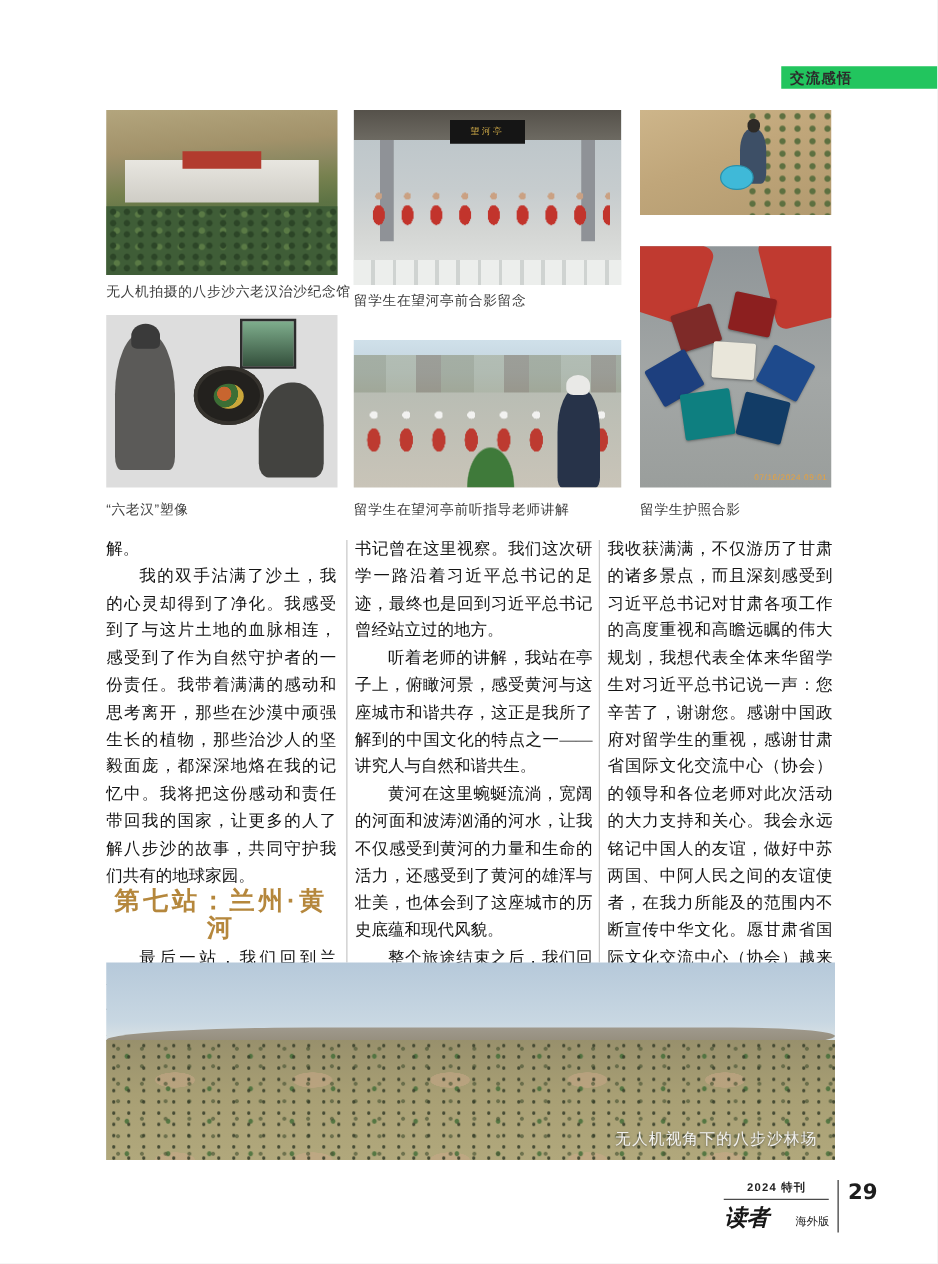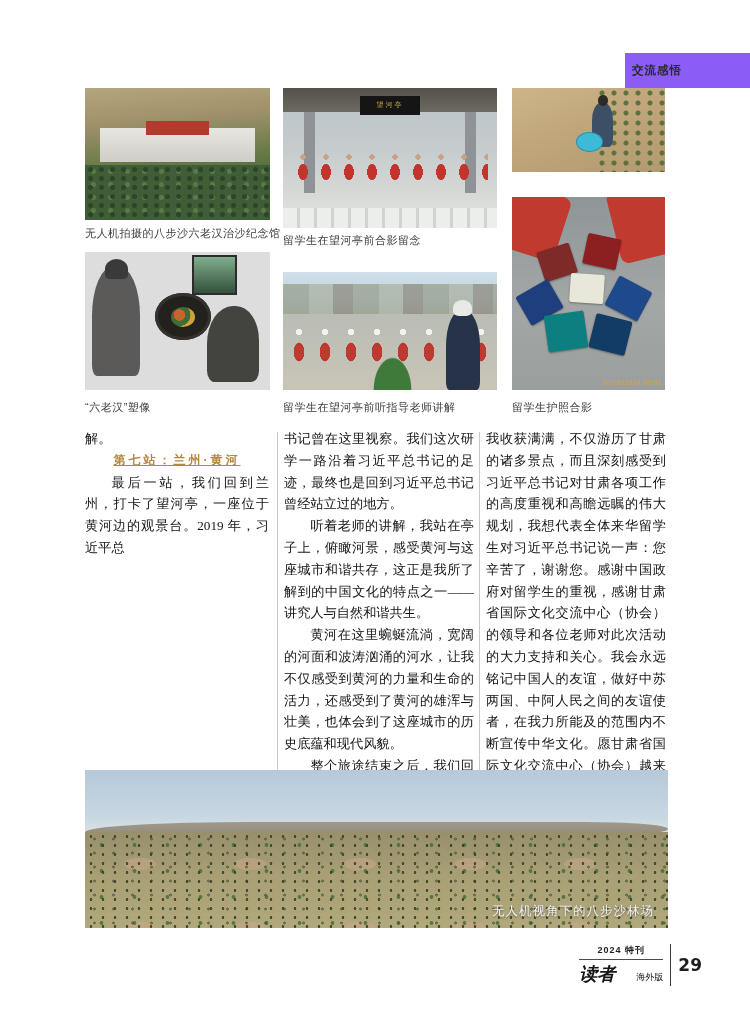--- a/index.html
+++ b/index.html
@@ -3,22 +3,22 @@
 <meta charset="utf-8">
 <style>
   html,body{margin:0;padding:0;background:#e9e9e9;}
   .page{
     position:relative;width:750px;height:1011px;margin:0 auto;
     background:#ffffff;overflow:hidden;
     font-family:"Liberation Sans","DejaVu Sans",sans-serif;color:#1c1c1c;
   }
   
   .tag-bar{
-    position:absolute;left:625px;top:53px;width:125px;height:35px;
-    background:#8b5cf6;display:flex;align-items:center;
+    position:absolute;left:625px;top:53px;width:125px;height:18px;
+    background:#22c55e;display:flex;align-items:center;
   }
   .tag-bar span{font-size:11.5px;font-weight:600;color:#2b2b2b;padding-left:7px;letter-spacing:1px;}
   
   .ph{position:absolute;overflow:hidden;background:#ddd;}
   .cap{position:absolute;font-size:11px;color:#3d3d3d;letter-spacing:.5px;white-space:nowrap;}
   
   .p1{left:85px;top:88px;width:185px;height:132px;
       background:linear-gradient(175deg,#b3a57d 0%,#a2926a 24%,#8f8a63 34%,#77814f 46%,#5d7344 60%,#49633c 100%);}
   .p1 .bld{position:absolute;left:8%;top:30%;width:84%;height:26%;
       background:linear-gradient(#e8e6e0,#cfcdc6);box-shadow:0 2px 0 #9aa 0;}
@@ -92,42 +92,42 @@
       font-family:"Liberation Serif","DejaVu Serif",serif;font-size:13.2px;line-height:21.8px;
       color:#141414;text-align:justify;}
   .c1{left:85px;width:184px;}
   .c2{left:284px;width:190px;}
   .c3{left:486px;width:180px;}
   .article-col p{margin:0;}
   .article-col p.indent{text-indent:2em;}
   .col-sep{position:absolute;top:432px;height:338px;width:1px;background:#c9c9c9;}
   .sep1{left:277px;} .sep2{left:479px;}
   .station-heading{
-    margin:10px 0 9px 0;text-align:center;font-weight:bold;font-size:12px;
+    margin:10px 0 9px 0;text-align:center;font-weight:bold;font-size:20px;
     color:#b5873c;letter-spacing:3px;text-indent:0 !important;
-    font-family:"Liberation Sans","DejaVu Sans",sans-serif;text-decoration:underline;}
+    font-family:"Liberation Sans","DejaVu Sans",sans-serif;}
   .end-mark{display:inline-block;vertical-align:-2px;margin-left:4px;}
   
   .hero{position:absolute;left:85px;top:770px;width:583px;height:158px;overflow:hidden;
       background:linear-gradient(#b6c9da 0%,#c8d7e2 30%,#d7e0e4 38%);}
   .hero .hills{position:absolute;left:0;top:52px;width:100%;height:16px;
       background:linear-gradient(#9a9283,#887f6b);border-radius:40% 20% 30% 10%/90% 60% 80% 50%;opacity:.9;}
   .hero .ground{position:absolute;left:0;top:62px;width:100%;height:96px;
       background-color:#a59d73;
       background-image:
         radial-gradient(circle,rgba(52,60,40,.85) 1.1px,transparent 1.6px),
         radial-gradient(circle,rgba(73,84,52,.65) 1.3px,transparent 1.8px),
         radial-gradient(circle,rgba(63,107,53,.8) 1.6px,transparent 2.2px),
         radial-gradient(ellipse 26px 10px,rgba(203,168,138,.5) 60%,transparent 62%),
         linear-gradient(#98906c,#a89f74 45%,#b1a87c);
       background-size:12px 9px,19px 14px,33px 26px,110px 64px,100% 100%;}
   .hero-cap{position:absolute;right:14px;bottom:8px;font-size:12.5px;color:#f3f3f1;
       letter-spacing:1px;text-shadow:0 1px 2px rgba(60,60,60,.7);}
   
-  .footer{position:absolute;right:48px;top:944px;display:flex;align-items:center;}
+  .footer{position:absolute;right:48px;top:944px;display:flex;}
   .issue-block{border-right:1.5px solid #3a3a3a;padding-right:7px;text-align:center;}
   .issue-top{font-size:9px;color:#222;letter-spacing:1px;padding:0 2px 2px 2px;border-bottom:1px solid #4a4a4a;}
   .issue-top b{font-weight:700;}
   .issue-bottom{padding-top:2px;font-size:9px;color:#161616;white-space:nowrap;}
   .brand{font-family:"Liberation Serif","DejaVu Serif",serif;font-style:italic;font-weight:bold;font-size:18px;margin-right:21px;}
   .page-num{font-size:17px;font-weight:600;color:#1d1d1d;padding-left:7px;font-family:"DejaVu Sans",sans-serif;}
 </style>
 </head>
 <body>
 
@@ -191,20 +191,21 @@
     <div class="guide"></div>
     <div class="plant"></div>
   </div>
   <div class="cap" style="left:283px;top:400px;text-align:right;">留学生在望河亭前听指导老师讲解</div>
 
   <div class="col-sep sep1"></div>
   <div class="col-sep sep2"></div>
 
   <div class="article-col c1">
     <p><span>解。</span></p>
+    <p class="indent"><span>我的双手沾满了沙土，我的心灵却得到了净化。我感受到了与这片土地的血脉相连，感受到了作为自然守护者的一份责任。我带着满满的感动和思考离开，那些在沙漠中顽强生长的植物，那些治沙人的坚毅面庞，都深深地烙在我的记忆中。我将把这份感动和责任带回我的国家，让更多的人了解八步沙的故事，共同守护我们共有的地球家园。</span></p>
     <p class="station-heading">第七站：兰州·黄河</p>
     <p class="indent"><span>最后一站，我们回到兰州，打卡了望河亭，一座位于黄河边的观景台。2019 年，习近平总</span></p>
   </div>
 
   <div class="article-col c2">
     <p><span>书记曾在这里视察。我们这次研学一路沿着习近平总书记的足迹，最终也是回到习近平总书记曾经站立过的地方。</span></p>
     <p class="indent"><span>听着老师的讲解，我站在亭子上，俯瞰河景，感受黄河与这座城市和谐共存，这正是我所了解到的中国文化的特点之一——讲究人与自然和谐共生。</span></p>
     <p class="indent"><span>黄河在这里蜿蜒流淌，宽阔的河面和波涛汹涌的河水，让我不仅感受到黄河的力量和生命的活力，还感受到了黄河的雄浑与壮美，也体会到了这座城市的历史底蕴和现代风貌。</span></p>
     <p class="indent"><span>整个旅途结束之后，我们回到了学校。回想这几天的旅程，</span></p>
   </div>

